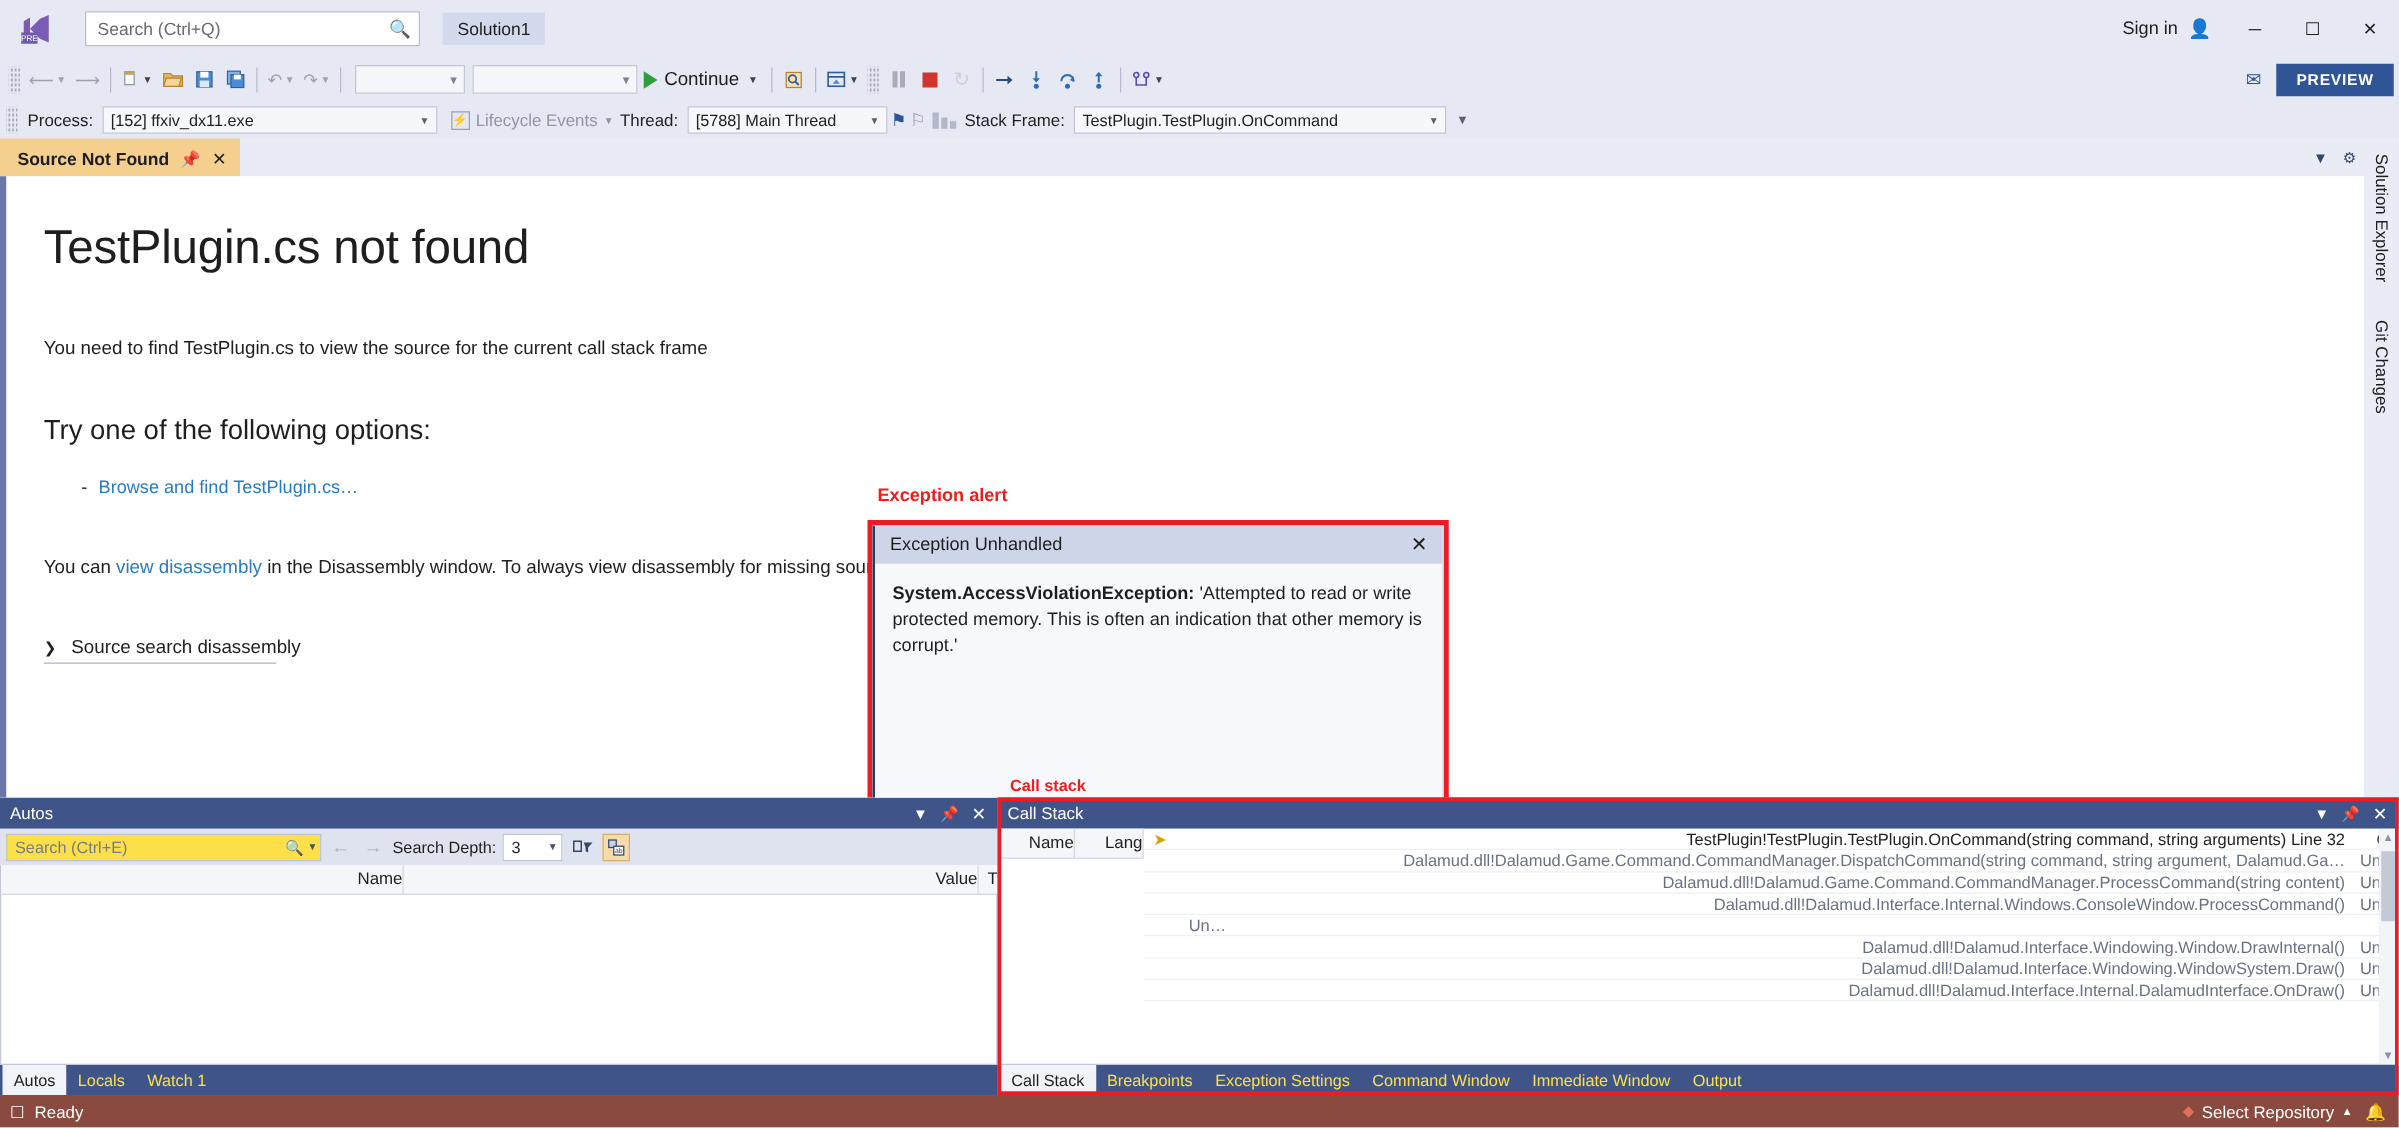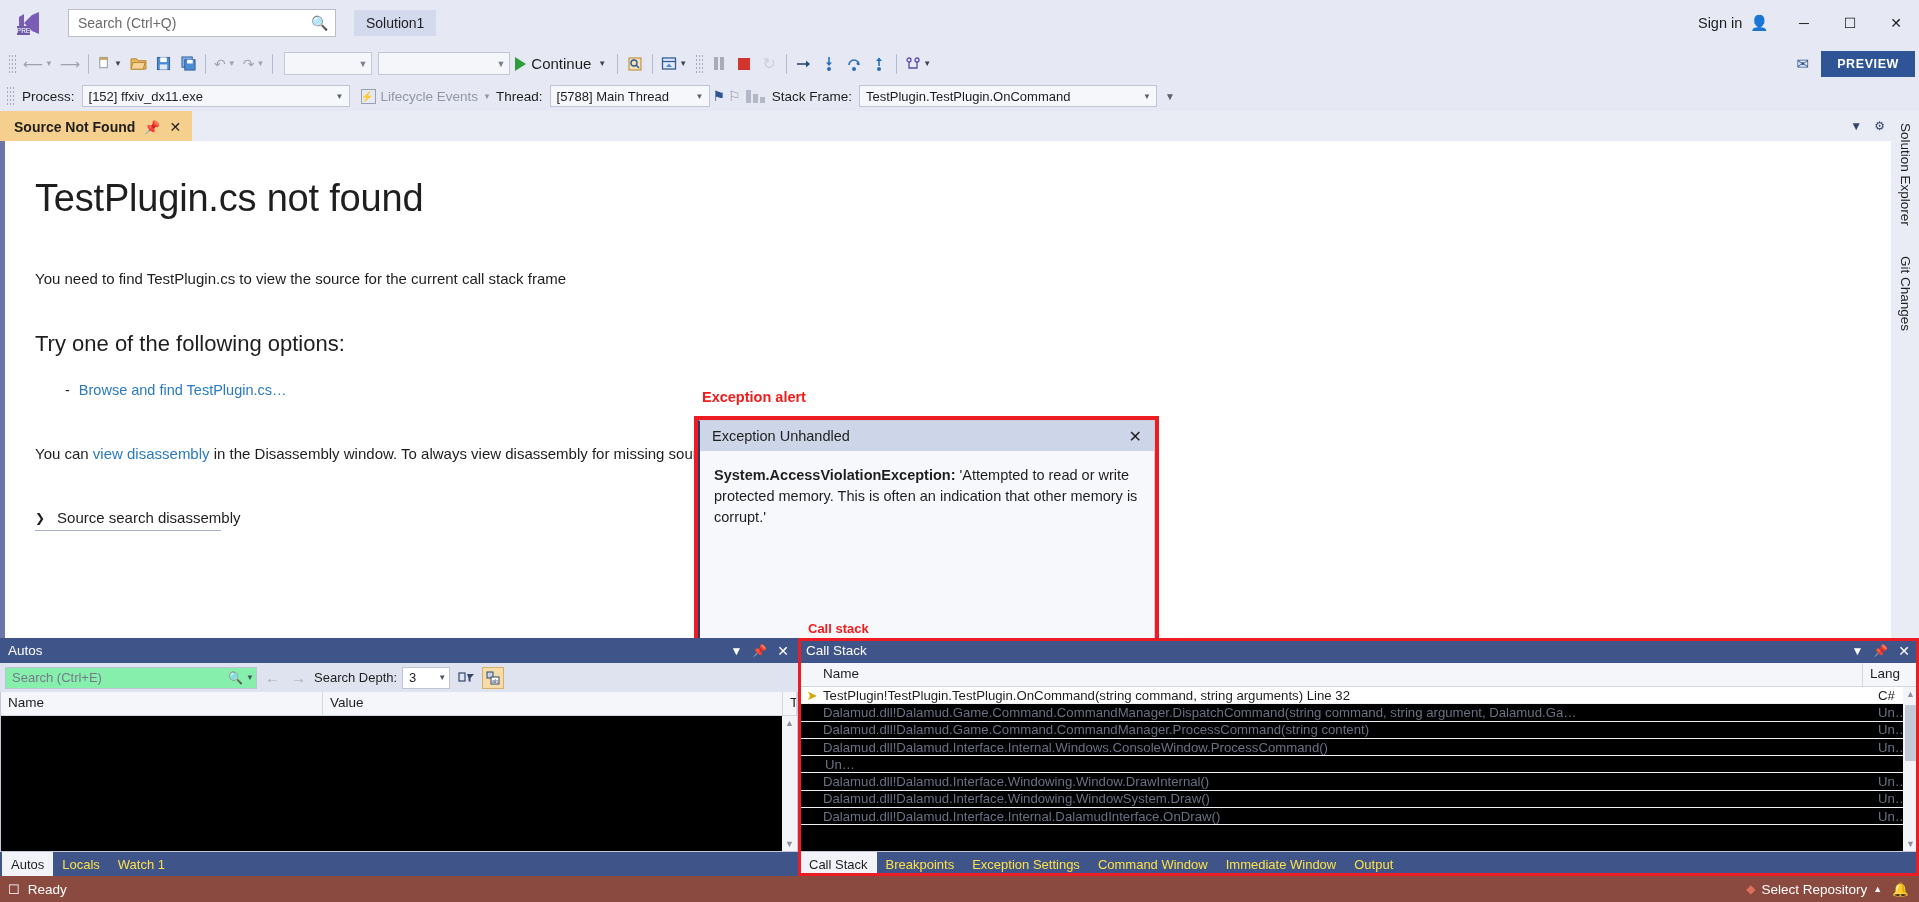--- a/index.html
+++ b/index.html
@@ -202,36 +202,36 @@
   }
   .panel-title .t { flex: 1; }
   .pt-ico { padding: 0 5px; font-size: 12px; }
   .pt-ico.x { font-size: 14px; }
 
   .autos-toolbar {
     height: 29px; background: #dfe3f0; display:flex; align-items:center; gap: 5px;
     padding: 0 5px; flex: 0 0 29px; font-size: 13px;
   }
   .autos-search {
-    width: 252px; height: 22px; background: #86efac; border: 1px solid #bdc3d2;
+    width: 252px; height: 22px; background: #fde047; border: 1px solid #bdc3d2;
     display:flex; align-items:center; padding: 0 2px 0 6px; color: #767b8a; font-size: 13px;
   }
   .autos-search .ph { flex:1; }
   .autos-search .mg { color: #2b3a63; font-size: 12px; }
   .autos-search .dd { font-size: 8px; color:#4a5268; padding-left:3px; }
   .arrow-nav { color: #a7adbd; font-size: 15px; padding: 0 3px; }
   .depth-label { color:#1e1e1e; }
   .depth-combo {
     width: 48px; height: 22px; background:#fff; border:1px solid #bdc3d2;
     display:flex; align-items:center; justify-content:space-between; padding: 0 3px 0 6px; font-size:13px;
   }
   .depth-combo .dd { font-size: 8px; color:#4a5268; }
   .tb-ico2 { width: 22px; height: 22px; display:flex; align-items:center; justify-content:center; }
 
-  .grid { flex: 1; background: #000000; display: flex; flex-direction: column; min-height: 0; position: relative; border: 1px solid #c3c8d6; border-top: none;}
+  .grid { flex: 1; background: #ffffff; display: flex; min-height: 0; position: relative; border: 1px solid #c3c8d6; border-top: none; text-align: right;}
   .grid-head { height: 24px; background: #f5f6fa; display: flex; flex: 0 0 24px; border-bottom: 1px solid #d3d7e2; }
   .gh-cell { font-size: 13.5px; color: #1e1e1e; padding: 3px 0 0 7px; border-right: 1px solid #d3d7e2; white-space: nowrap; overflow: hidden; }
   .grid-rows { flex: 1; overflow: hidden; position: relative; }
   .scroll-v {
     position: absolute; right: 0; top: 0; bottom: 0; width: 15px; background: #f3f4f8;
     display: flex; flex-direction: column; justify-content: space-between; align-items: center;
   }
   .sv-arrow { font-size: 9px; color: #8b90a0; padding: 2px 0; }
   .sv-thumb { position:absolute; top: 18px; left: 2px; right: 2px; height: 56px; background: #c4c9d8; }
 

